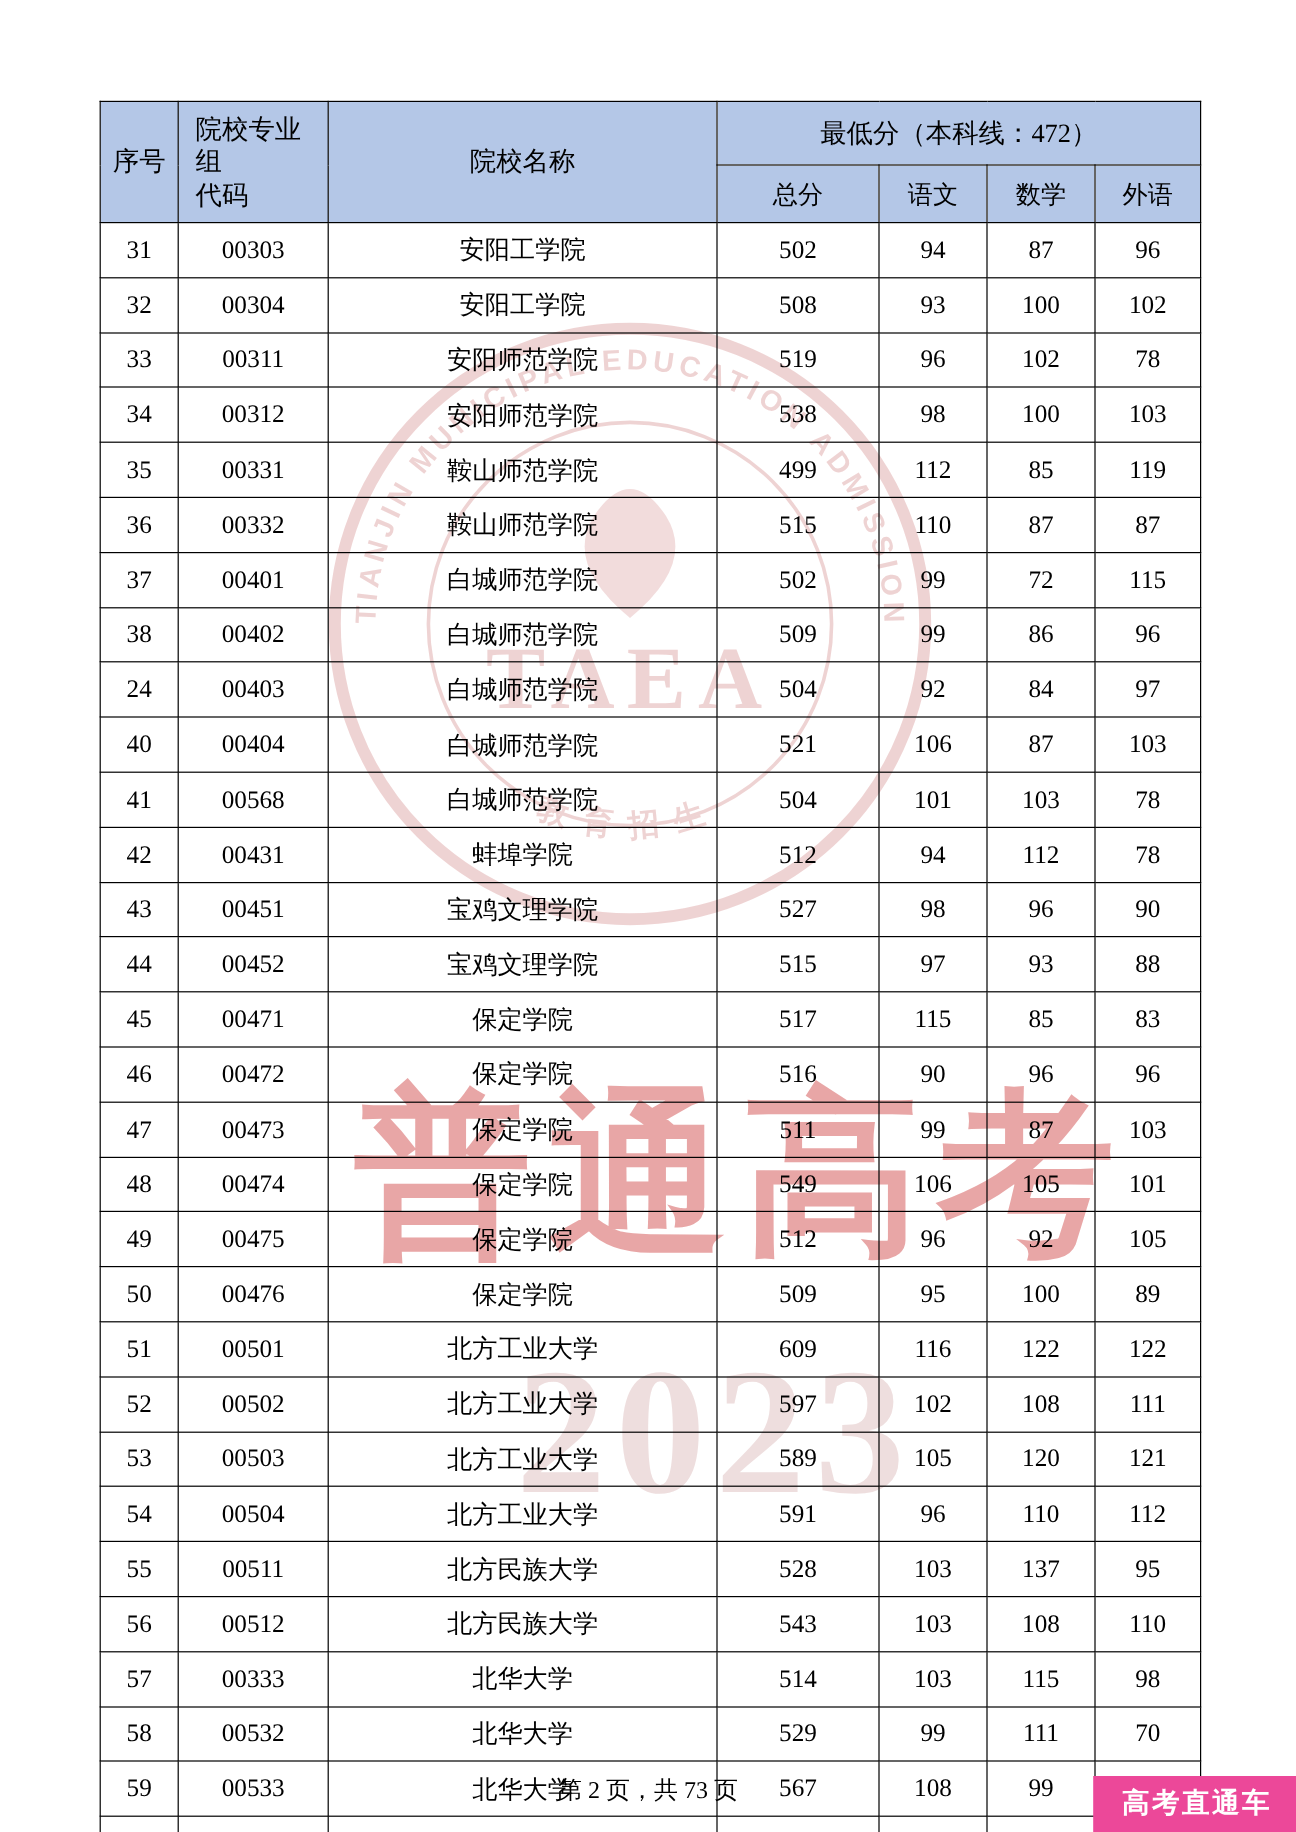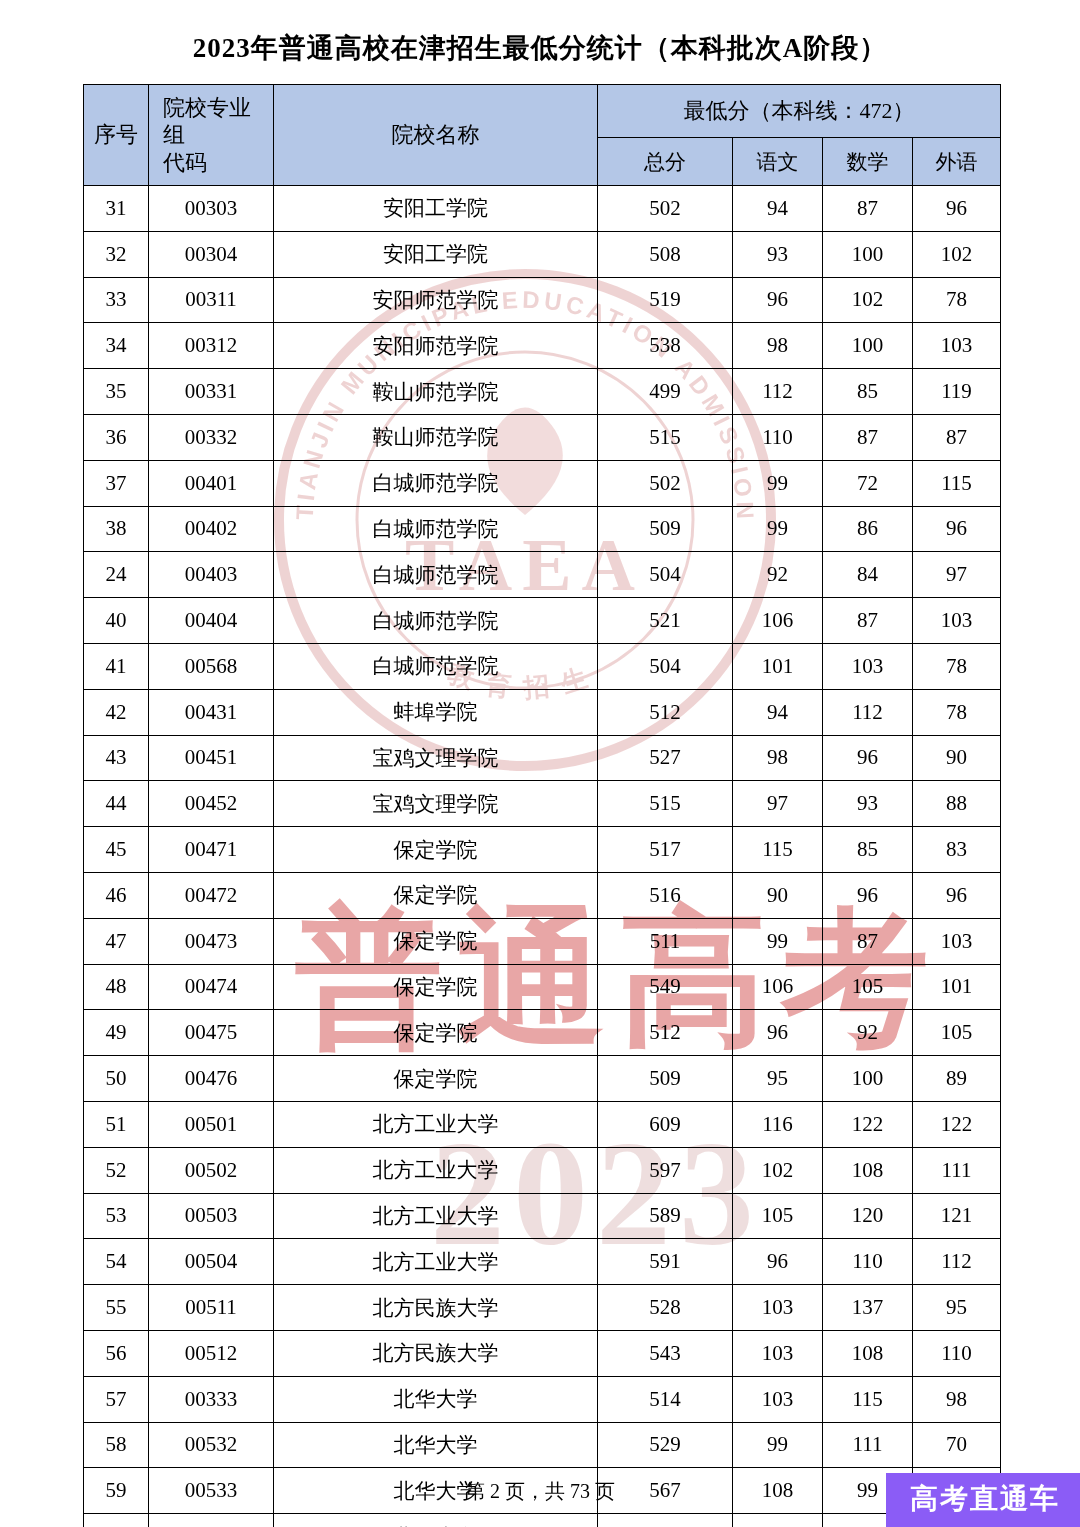--- a/index.html
+++ b/index.html
@@ -44,23 +44,23 @@
   th.row2{height:45px;}
   th.code-head{text-align:left;padding-left:14px;line-height:1.25;}
   tbody td{height:42.8px;background:transparent;}
   
   .page-footer{
     position:absolute;left:0;bottom:22px;width:100%;
     text-align:center;font-size:20px;z-index:2;
   }
   .brand-badge{
     position:absolute;right:0;bottom:0;z-index:3;
-    background:#8b5cf6;color:#fff;
+    background:#ec4899;color:#fff;
     font-family:"Liberation Sans", sans-serif;
-    font-size:28px;font-weight:bold;
+    font-size:23px;font-weight:bold;
     padding:7px 20px 9px 24px;letter-spacing:2px;
   }
 </style>
 </head>
 <body>
 
 <div class="page">
 
   <div class="wm wm-seal">
     <svg width="520" height="520" viewBox="0 0 520 520">
@@ -78,21 +78,20 @@
       </text>
       <path d="M 230 170 q 30 -45 60 0 q 25 40 -30 85 q -55 -45 -30 -85 z" fill="currentColor" opacity=".8"></path>
       <text x="260" y="330" text-anchor="middle" font-size="74" font-weight="bold" letter-spacing="10" fill="currentColor" font-family="Liberation Serif, serif">TAEA</text>
     </svg>
   </div>
 
   <div class="wm wm-big">普通高考</div>
 
   <div class="wm wm-year">2023</div>
 
-  <div class="doc-title">2023年普通高校在津招生最低分统计（本科批次A阶段）</div>
 
   <div class="tbl-wrap">
     <table>
       <colgroup>
         <col style="width:65px">
           <col style="width:125px">
           <col style="width:324px">
         <col style="width:135px">
           <col style="width:90px">
           <col style="width:90px">

